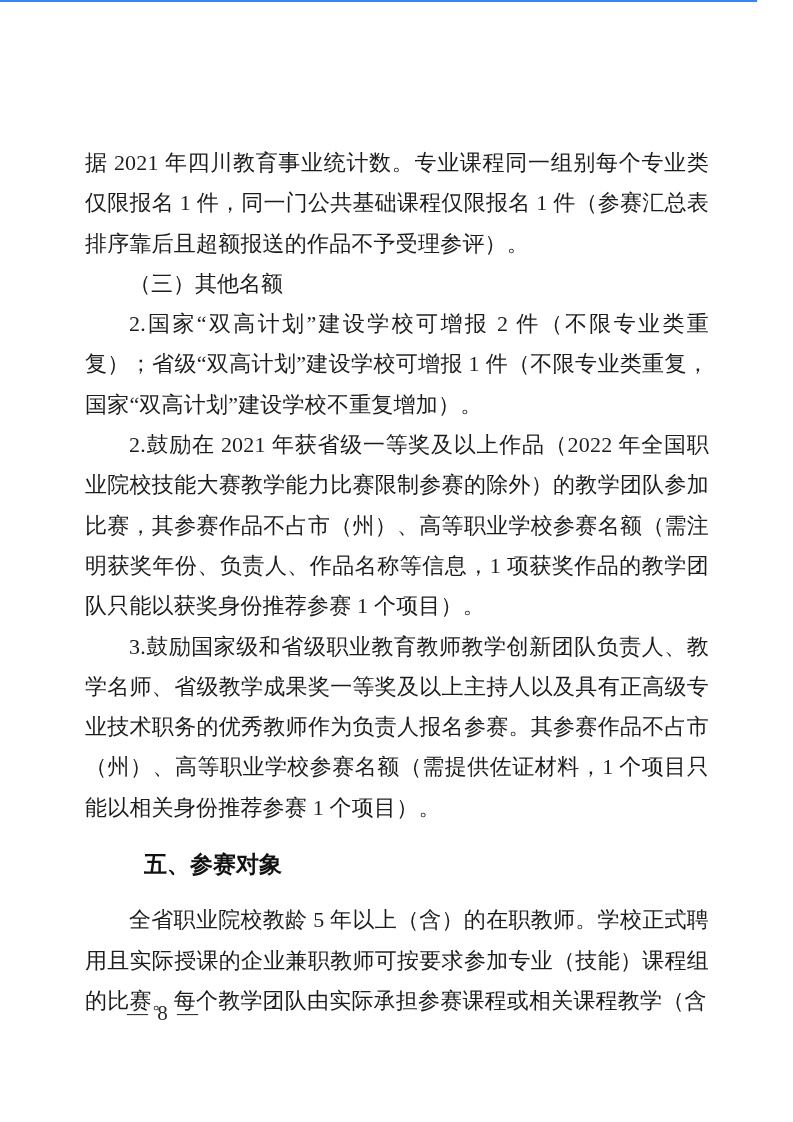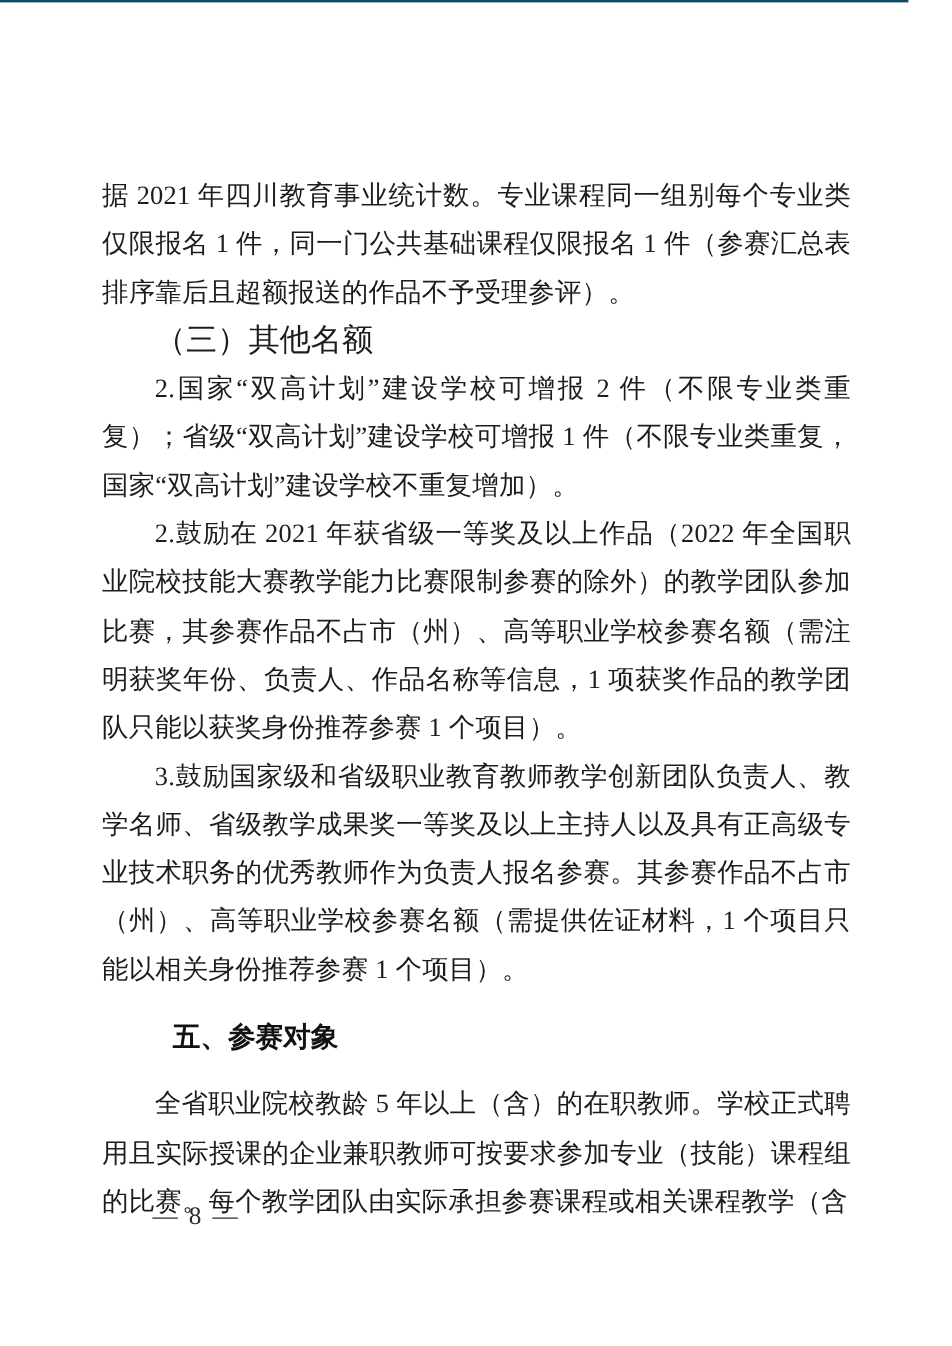--- a/index.html
+++ b/index.html
@@ -8,21 +8,21 @@
     background: #ffffff;
   }
   .page {
     position: relative;
     width: 757px;
     height: 1122px;
     background: #ffffff;
     overflow: hidden;
     font-family: "Liberation Serif", serif;
     color: #1c1c1c;
-    border-top: 2px solid #0c4a6e;
+    border-top: 2px solid #3b82f6;
     box-sizing: border-box;
   }
   .content {
     position: absolute;
     left: 85px;
     top: 141px;
     width: 624px;
   }
   .para {
     margin: 0;
@@ -31,21 +31,21 @@
     text-align: justify;
     text-justify: inter-character;
     text-align-last: left;
     letter-spacing: 0.2px;
   }
   .para.indent {
     text-indent: 44px;
   }
   .subheading-kai {
     margin: 0;
-    font-size: 26px;
+    font-size: 22px;
     line-height: 40.3px;
     text-indent: 44px;
     font-family: "Liberation Serif", serif;
     font-weight: normal;
   }
   .heading-bold {
     margin: 16px;
     font-size: 23px;
     line-height: 40.3px;
     text-indent: 43px;

